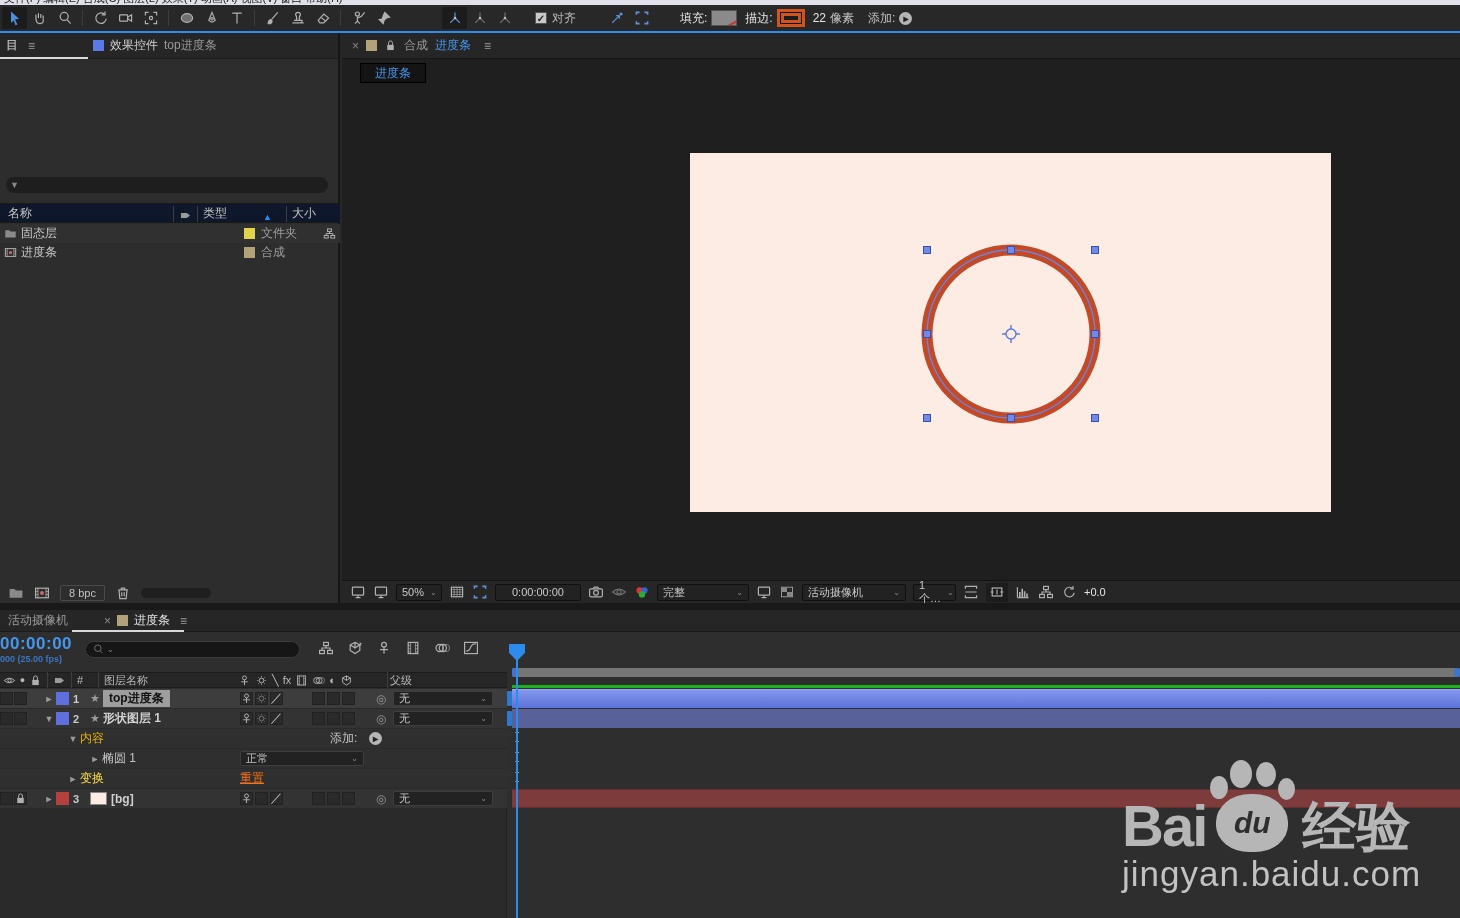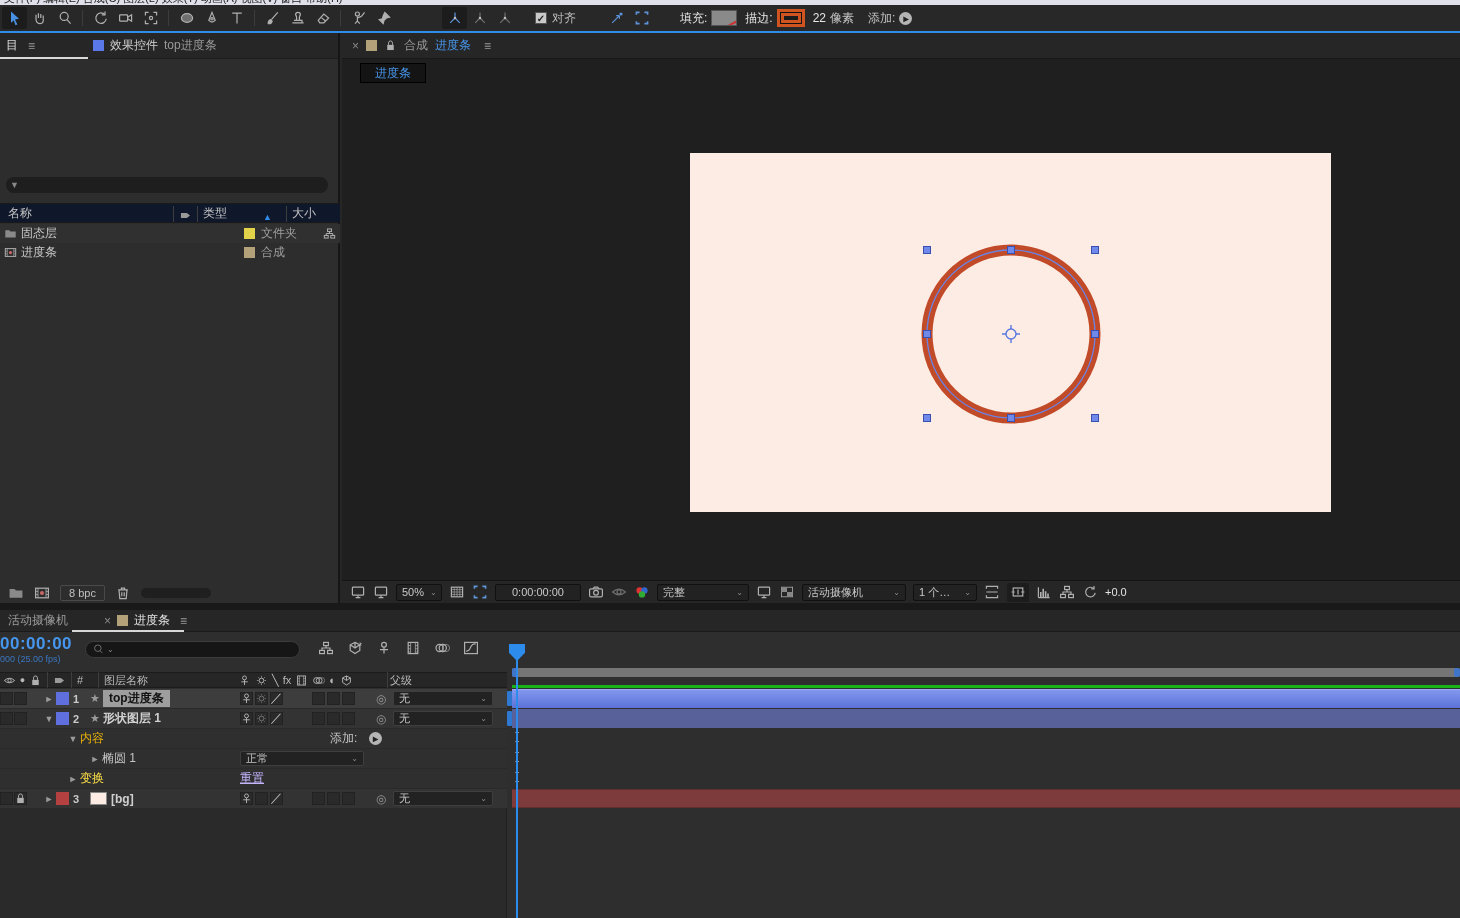--- a/index.html
+++ b/index.html
@@ -59,21 +59,21 @@
   .chev{font-size:8px;color:#8a8a8a}
 
   
   #hsplit{left:0;top:603px;width:1460px;height:7px;background:#191919}
 
   
   #timeline{left:0;top:610px;width:1460px;height:308px;background:#2e2e2e}
   .t-tabs{position:absolute;left:0;top:0;width:1460px;height:22px;background:#262626;display:flex;align-items:center;border-bottom:1px solid #1a1a1a}
   .t-underline{position:absolute;left:72px;top:20px;width:112px;height:2px;background:#d8d8d8}
   .tc-big{position:absolute;left:0;top:24px;width:84px;color:#4596ec;font-weight:bold;font-size:17px;letter-spacing:.5px}
-  .tc-fps{font-size:9px;font-weight:normal;color:#3a77c2;letter-spacing:0}
+  .tc-fps{font-size:9px;font-weight:bold;color:#3a77c2;letter-spacing:0}
   .searchbox{position:absolute;left:85px;top:31px;width:215px;height:17px;background:#161616;border:1px solid #3c3c3c;border-radius:9px;
              display:flex;align-items:center;padding-left:6px;gap:2px}
   .tl-icons{position:absolute;left:318px;top:30px;display:flex;gap:13px;align-items:center}
   .t-colheader{position:absolute;left:0;top:62px;width:507px;height:16px;background:#262626;border-top:1px solid #1b1b1b;border-bottom:1px solid #1b1b1b;
                display:flex;align-items:center;font-size:11px;color:#b9b9b9}
   .trow{position:absolute;left:0;width:507px;height:20px;background:#333;border-bottom:1px solid #2a2a2a;display:flex;align-items:center}
   .trow.sel{background:#3d3d3d}
   .trow.grp{background:#2f2f2f}
   .cellbox{width:13px;height:13px;background:#2a2a2a;border:1px solid #222;margin-right:1px;flex:none;display:flex;align-items:center;justify-content:center}
   .arrow{width:14px;text-align:center;color:#9a9a9a;font-size:9px;flex:none}
@@ -542,21 +542,21 @@
       <svg class="i">
           <use href="#s-monitor"></use>
         </svg>
       <svg class="i">
           <use href="#s-checker"></use>
         </svg>
       <div class="vc-box" style="width:104px">
         <span>活动摄像机</span>
           <span class="chev">⌄</span>
       </div>
-      <div class="vc-box" style="width:64px">
+      <div class="vc-box" style="width:43px">
         <span>1 个…</span>
           <span class="chev">⌄</span>
       </div>
       <svg class="i">
           <use href="#s-goal"></use>
         </svg>
       <div class="tool active" style="width:22px;height:19px">
           <svg class="i">
             <use href="#s-pixelaspect"></use>
           </svg>
@@ -741,21 +741,21 @@
       <span style="color:#c4c4c4">椭圆 1</span>
       <div class="pdrop" style="left:240px;width:124px">
         <span>正常</span>
           <span class="chev">⌄</span>
       </div>
     </div>
 
     <div class="trow grp" style="top:159px">
       <span class="arrow" style="margin-left:66px">►</span>
       <span style="color:#fde047">变换</span>
-      <span style="position:absolute;left:240px;color:#c4b5fd;text-decoration:underline">重置</span>
+      <span style="position:absolute;left:240px;color:#f97316;text-decoration:underline">重置</span>
     </div>
 
     <div class="trow" style="top:179px">
       <div class="cellbox"></div>
       <div class="cellbox">
           <svg class="i small">
             <use href="#s-lock"></use>
           </svg>
         </div>
       <div class="cellbox" style="background:transparent;border-color:transparent"></div>
@@ -801,14 +801,30 @@
     <div class="inout" style="top:101px"></div>
     <span class="ibeam" style="top:121px">I</span>
     <span class="ibeam" style="top:141px">I</span>
     <span class="ibeam" style="top:161px">I</span>
     <div class="bar" style="top:179px;background:#7d3b3b;border-top:1px solid #632f2f;border-bottom:1px solid #632f2f"></div>
 
     <div id="playhead"></div>
     <div id="playline"></div>
   </div>
 
+  <div id="wm">
+    <div class="wm-row1">
+      <span class="wm-bai">Bai</span>
+      <div class="paw">
+        <i style="left:22px;top:0;width:22px;height:28px"></i>
+        <i style="left:48px;top:2px;width:20px;height:25px"></i>
+        <i style="left:2px;top:16px;width:18px;height:23px"></i>
+        <i style="left:70px;top:18px;width:17px;height:22px"></i>
+        <i class="pad">
+            <span>du</span>
+          </i>
+      </div>
+      <span class="wm-cjk">经验</span>
+    </div>
+    <div class="wm-domain">jingyan.baidu.com</div>
+  </div>
 
 </div>
 
 </body></html>

